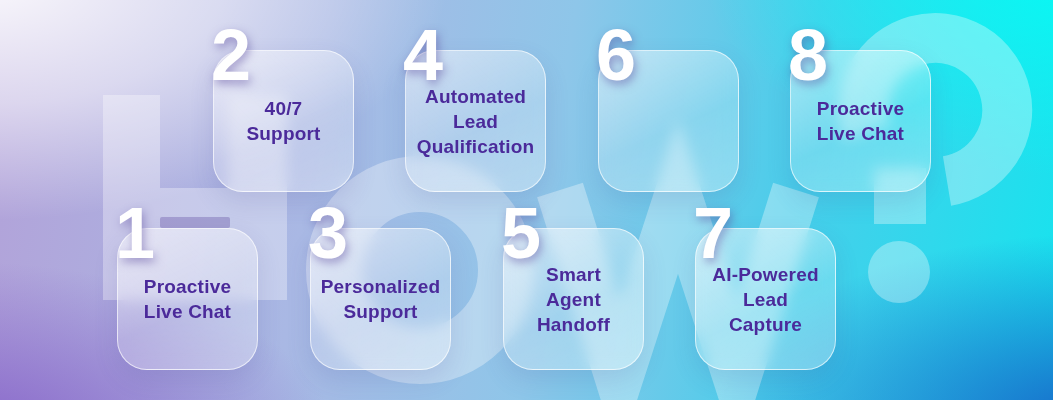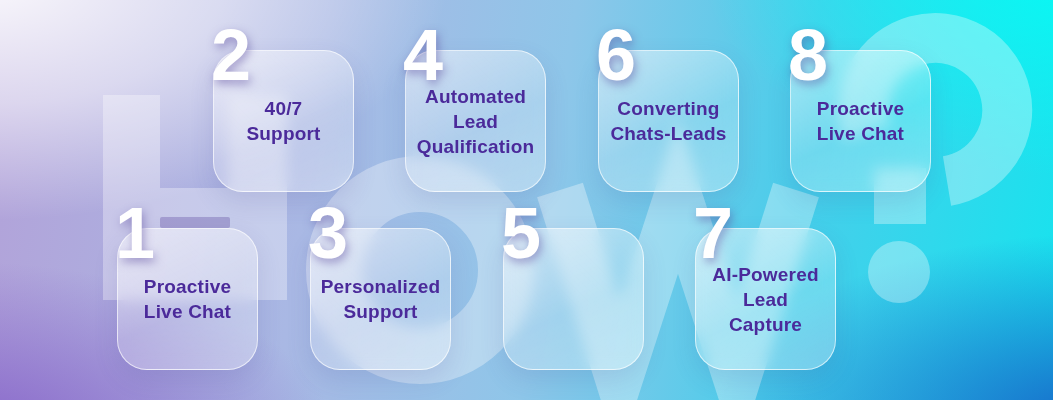--- a/index.html
+++ b/index.html
@@ -81,26 +81,27 @@
 
   <article class="card" style="left:405px; top:50px;">
     <span class="num">4</span>
     <div class="label">Automated
 Lead
 Qualification</div>
   </article>
 
   <article class="card" style="left:503px; top:228px;">
     <span class="num">5</span>
+    <div class="label">Smart
+Agent
+Handoff</div>
   </article>
 
   <article class="card" style="left:598px; top:50px;">
     <span class="num">6</span>
-    <div class="label">Converting
-Chats-Leads</div>
   </article>
 
   <article class="card" style="left:695px; top:228px;">
     <span class="num">7</span>
     <div class="label">AI-Powered
 Lead
 Capture</div>
   </article>
 
   <article class="card" style="left:790px; top:50px;">

